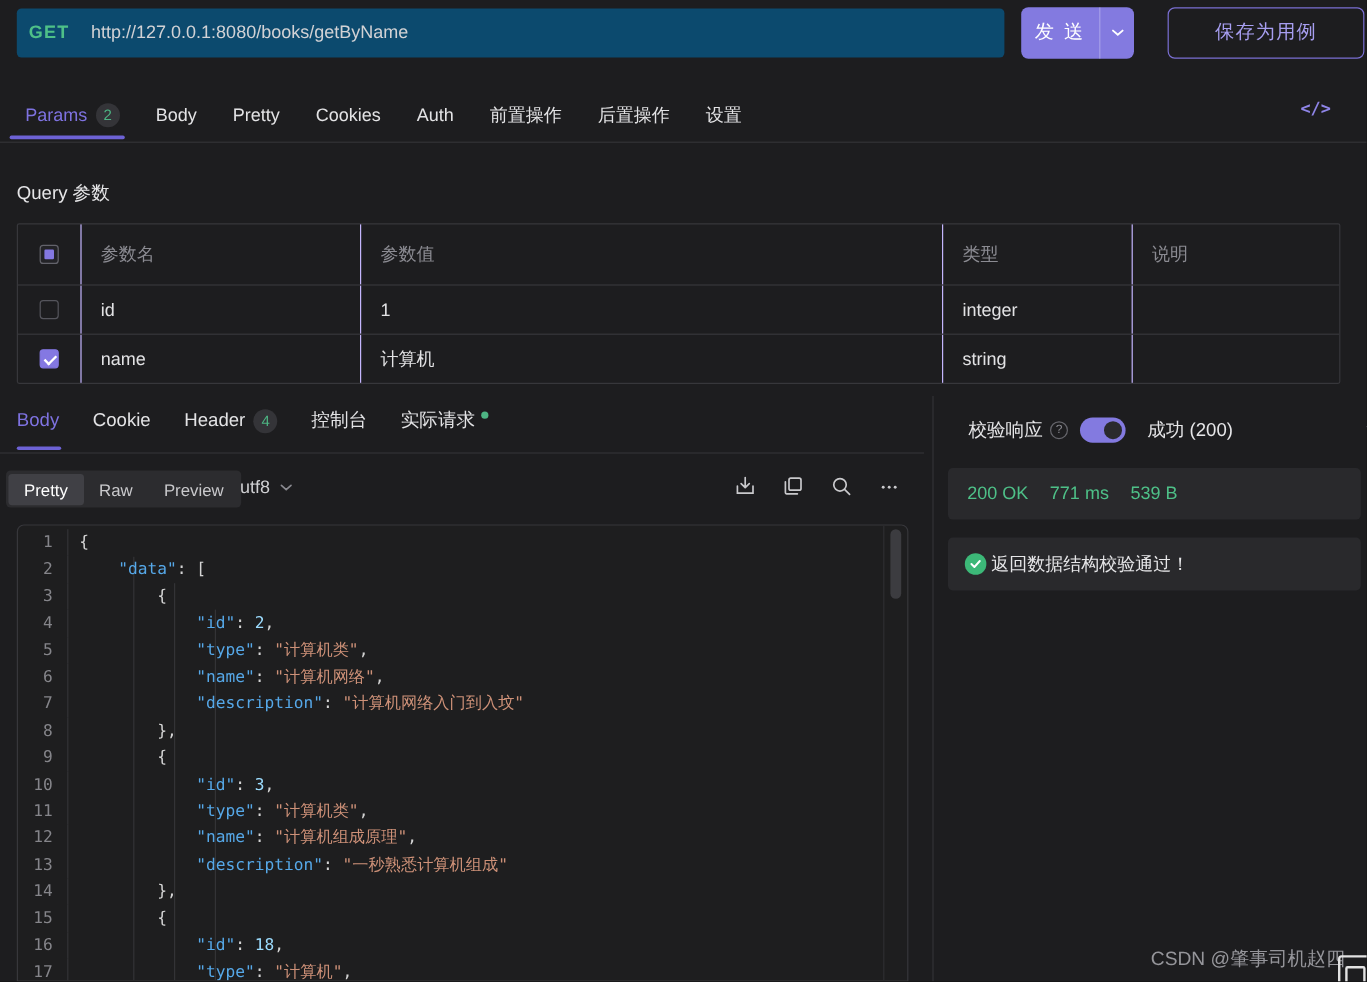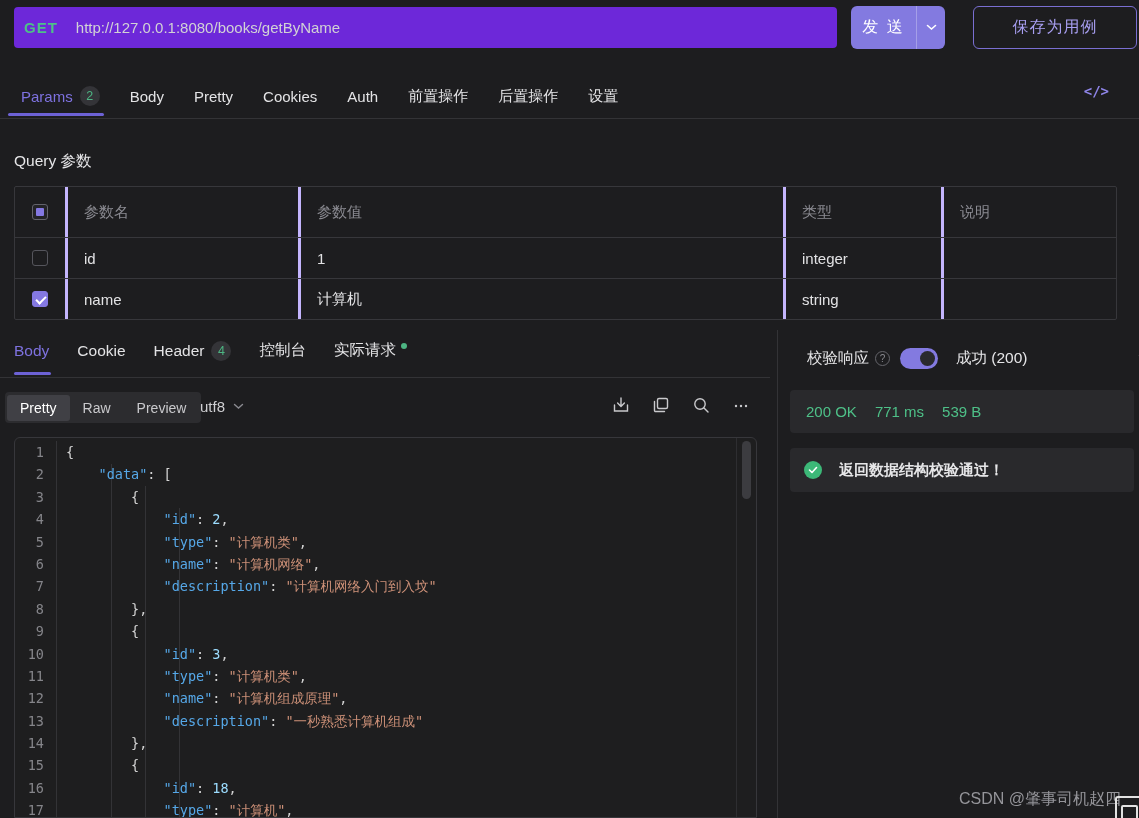--- a/index.html
+++ b/index.html
@@ -5,21 +5,21 @@
   * { margin:0; padding:0; box-sizing:border-box; }
   html,body { background:#141414; }
   body { font-family:"Liberation Sans","DejaVu Sans",sans-serif; }
   #app {
     position:relative; width:1139px; height:818px;
     background:#1d1d1f; color:#e6e6e6; overflow:hidden;
   }
   
   .url-bar {
     position:absolute; left:14px; top:7px; width:823px; height:41px;
-    background:#6d28d9; border-radius:4px; display:flex; align-items:center;
+    background:#0c4a6e; border-radius:4px; display:flex; align-items:center;
   }
   .method { color:#4ec088; font-weight:bold; font-size:15px; letter-spacing:1px; padding:0 18px 0 10px; }
   .url-text { color:#d2d2d5; font-size:15px; flex:1; }
   .send-btn {
     position:absolute; left:851px; top:6px; width:94px; height:43px;
     background:#837ae0; border-radius:6px; display:flex; align-items:center; cursor:pointer;
   }
   .send-label { color:#ffffff; font-size:16px; flex:1; text-align:center; letter-spacing:2px; }
   .send-caret { width:29px; height:100%; border-left:1px solid rgba(255,255,255,.28);
     display:flex; align-items:center; justify-content:center; }
@@ -38,21 +38,21 @@
     color:#4db583; font-size:12.5px; display:inline-flex; align-items:center; justify-content:center; padding:0 5px;
   }
   .req-underline { position:absolute; left:8px; top:113px; width:96px; height:3px; background:#6d62d5; border-radius:2px; }
   .top-divider { position:absolute; left:0; top:118px; width:1139px; height:1px; background:#333336; }
   .code-view-icon { position:absolute; right:30px; top:83px; color:#8f85e8; font-size:14px; font-weight:bold; cursor:pointer;
     font-family:"DejaVu Sans Mono",monospace; }
   
   .query-title { position:absolute; left:14px; top:151px; font-size:15.5px; color:#e6e6e8; }
   .param-table { position:absolute; left:14px; top:186px; width:1103px; border:1px solid #37373b; border-radius:2px; }
   .p-row { display:grid; grid-template-columns:53px 233px 485px 158px 172px; }
-  .p-row > div { border-right:3px solid #c4b5fd; display:flex; align-items:center; padding:0 16px; font-size:15px; }
+  .p-row > div { border-right:1px solid #c4b5fd; display:flex; align-items:center; padding:0 16px; font-size:15px; }
   .p-row > div:last-child { border-right:none; }
   .p-head { height:50px; }
   .p-head > div { color:#8b8b92; }
   .p-body { height:41px; border-top:1px solid #37373b; }
   .p-body > div { color:#e2e2e4; }
   .cell-check { justify-content:center; }
   
   .cb { width:16px; height:16px; border-radius:3px; cursor:pointer; position:relative; }
   .cb-ind { border:1px solid #63636b; background:#232327; }
   .cb-ind::after { content:""; position:absolute; left:3px; top:3px; width:8px; height:8px; background:#8478e2; border-radius:1px; }
@@ -82,21 +82,21 @@
   .help-icon { width:15px; height:15px; border:1px solid #66666c; border-radius:50%; color:#8a8a90;
     font-size:10px; display:flex; align-items:center; justify-content:center; margin:0 10px 0 6px; }
   .toggle { width:38px; height:21px; background:#837ae0; border-radius:11px; position:relative; cursor:pointer; }
   .toggle::after { content:""; position:absolute; right:3px; top:3px; width:15px; height:15px; border-radius:50%; background:#2a2a2e; }
   .case-label { font-size:15.5px; color:#e6e6e8; margin-left:18px; }
   .case-caret { margin-left:auto; cursor:pointer; display:flex; }
   .status-card { position:absolute; left:790px; top:390px; width:344px; height:43px; background:#29292c; border-radius:4px;
     display:flex; align-items:center; padding:0 16px; gap:18px; }
   .status-card span { color:#4ec088; font-size:15px; }
   .result-card { position:absolute; left:790px; top:448px; width:344px; height:44px; background:#29292c; border-radius:4px;
-    display:flex; align-items:center; padding:0 14px; gap:17px;font-weight:bold; }
+    display:flex; align-items:center; padding:0 14px; gap:4px; }
   .result-text { font-size:15px; color:#e6e6e8; }
   .check-circle { width:18px; height:18px; border-radius:50%; background:#3cb878; display:flex; align-items:center; justify-content:center; flex:0 0 18px; }
   
   .code-panel { position:absolute; left:14px; top:437px; width:743px; height:381px;
     background:#1e1e1f; border:1px solid #37373b; border-radius:6px 6px 0 0; overflow:hidden; }
   .code-scroll { position:absolute; right:0; top:0; width:20px; height:100%; border-left:1px solid #2e2e31; }
   .code-thumb { position:absolute; left:5px; top:3px; width:9px; height:58px; background:#3c3c40; border-radius:5px; }
   #code-lines { position:absolute; left:0; top:3px; width:722px; font-family:"DejaVu Sans Mono",monospace; font-size:13.5px; }
   .code-line { display:flex; height:22.4px; line-height:22.4px; white-space:pre; }
   .line-num { width:41px; flex:0 0 41px; text-align:right; color:#85858a; padding-right:12px; }

